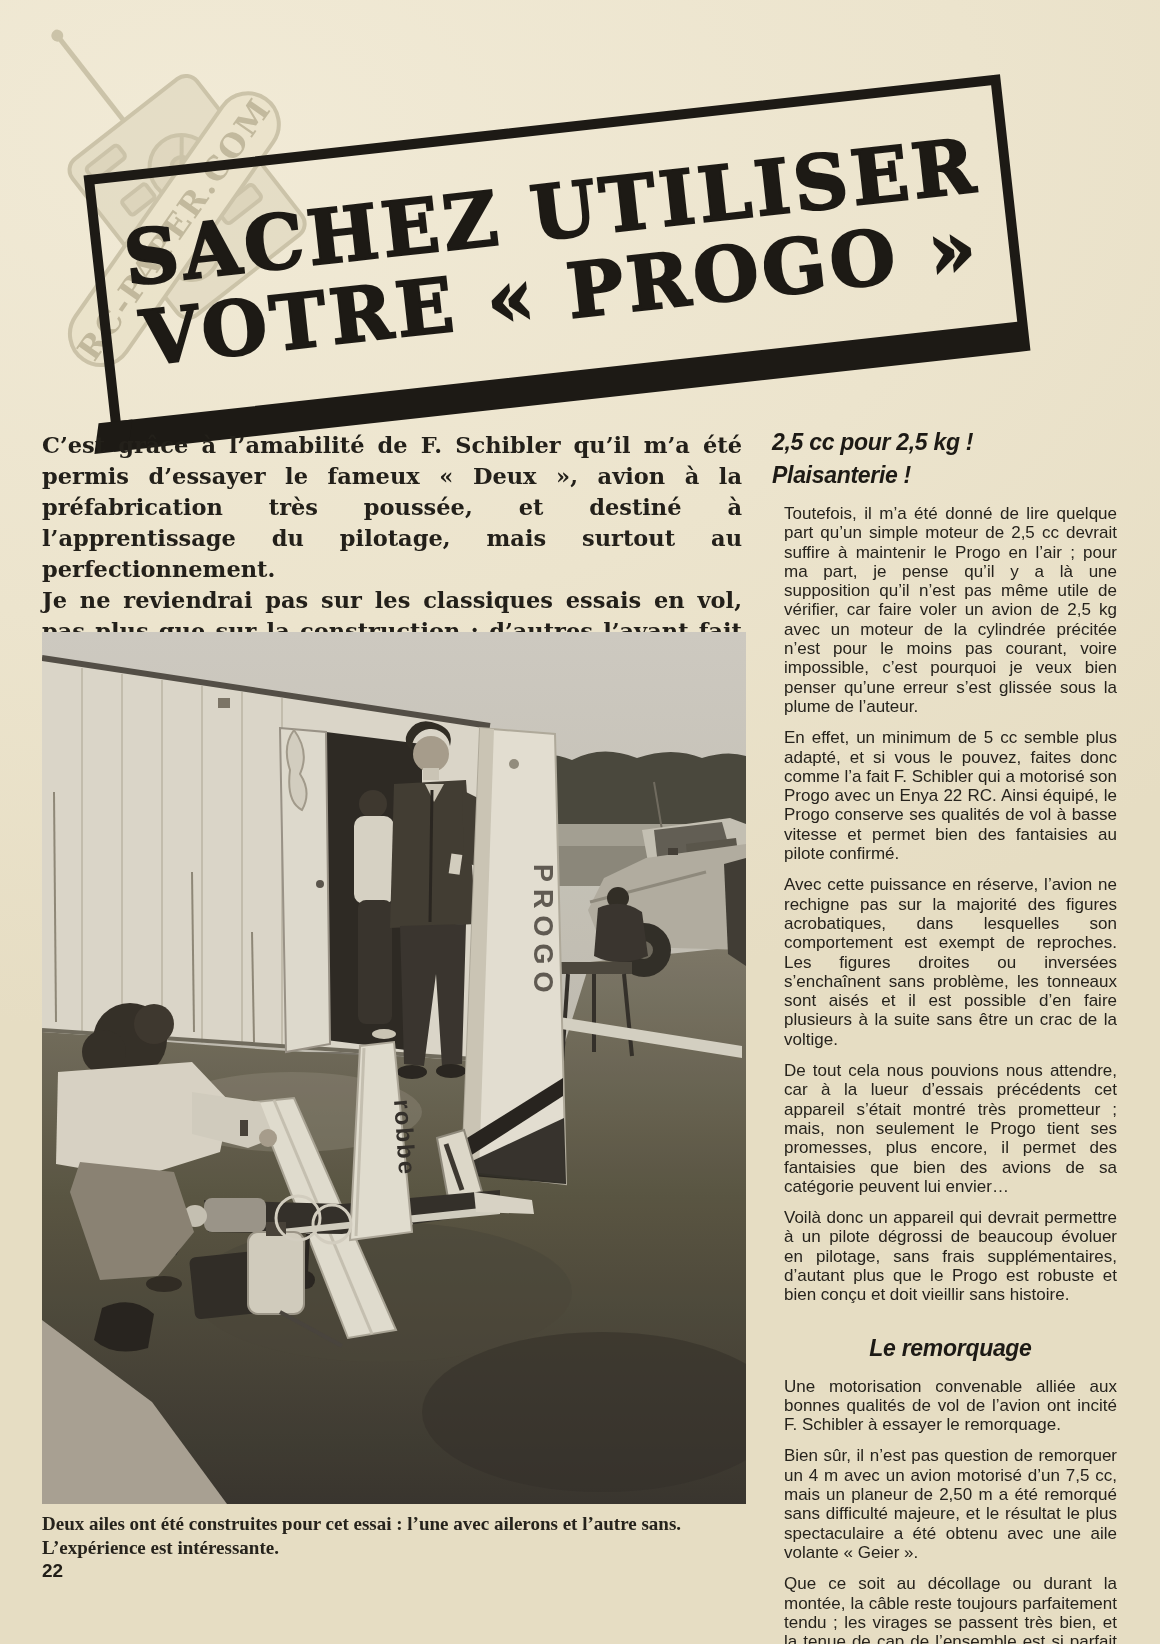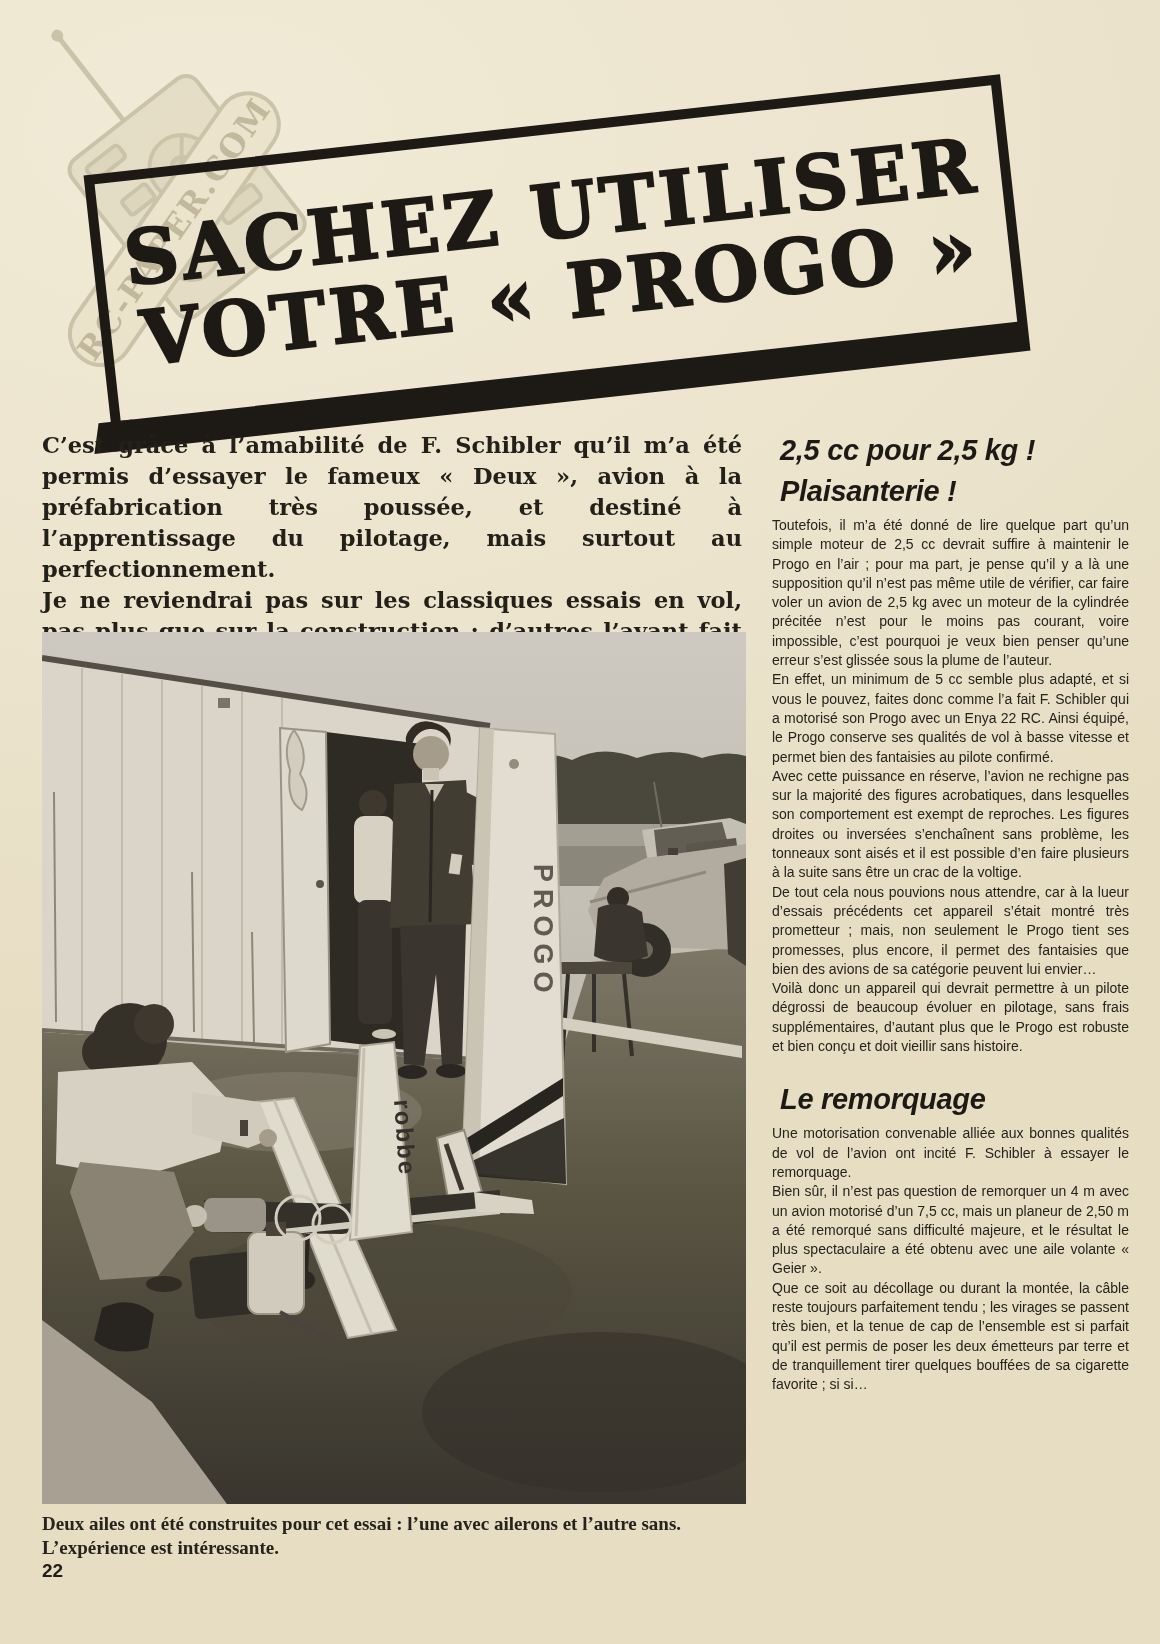--- a/index.html
+++ b/index.html
@@ -50,26 +50,26 @@
     font-size:19px; line-height:1.28; color:#26231c;
   }
   .pagenum{
     position:absolute; left:42px; top:1560px;
     font-family:"Liberation Sans", sans-serif; font-weight:700; font-size:19px;
   }
   
   .rightcol{position:absolute; left:772px; top:426px; width:357px;}
   .sec-heading{
     font-family:"Liberation Sans", sans-serif; font-weight:700; font-style:italic;
-    font-size:29px; line-height:33px; letter-spacing:-.3px; color:#1d1a15; margin:8px;
-  }
-  .sec-heading.gap{margin-top:27px;}
+    font-size:23px; line-height:33px; letter-spacing:-.3px; color:#1d1a15; margin:0;
+  }
+  .sec-heading.gap{margin-top:27px;text-align:center;}
   .rightcol .body{margin-top:7px;}
   .rightcol p{
-    margin:0; font-size:14px; line-height:19.3px; text-align:justify;
+    margin:12px; font-size:17px; line-height:19.3px; text-align:justify;
     hyphens:auto; -webkit-hyphens:auto; color:#26231d;
   }
 </style>
 </head>
 <body>
 
 <div class="page">
 
   <div class="watermark">
     <svg width="360" height="380" viewBox="0 0 360 380">

